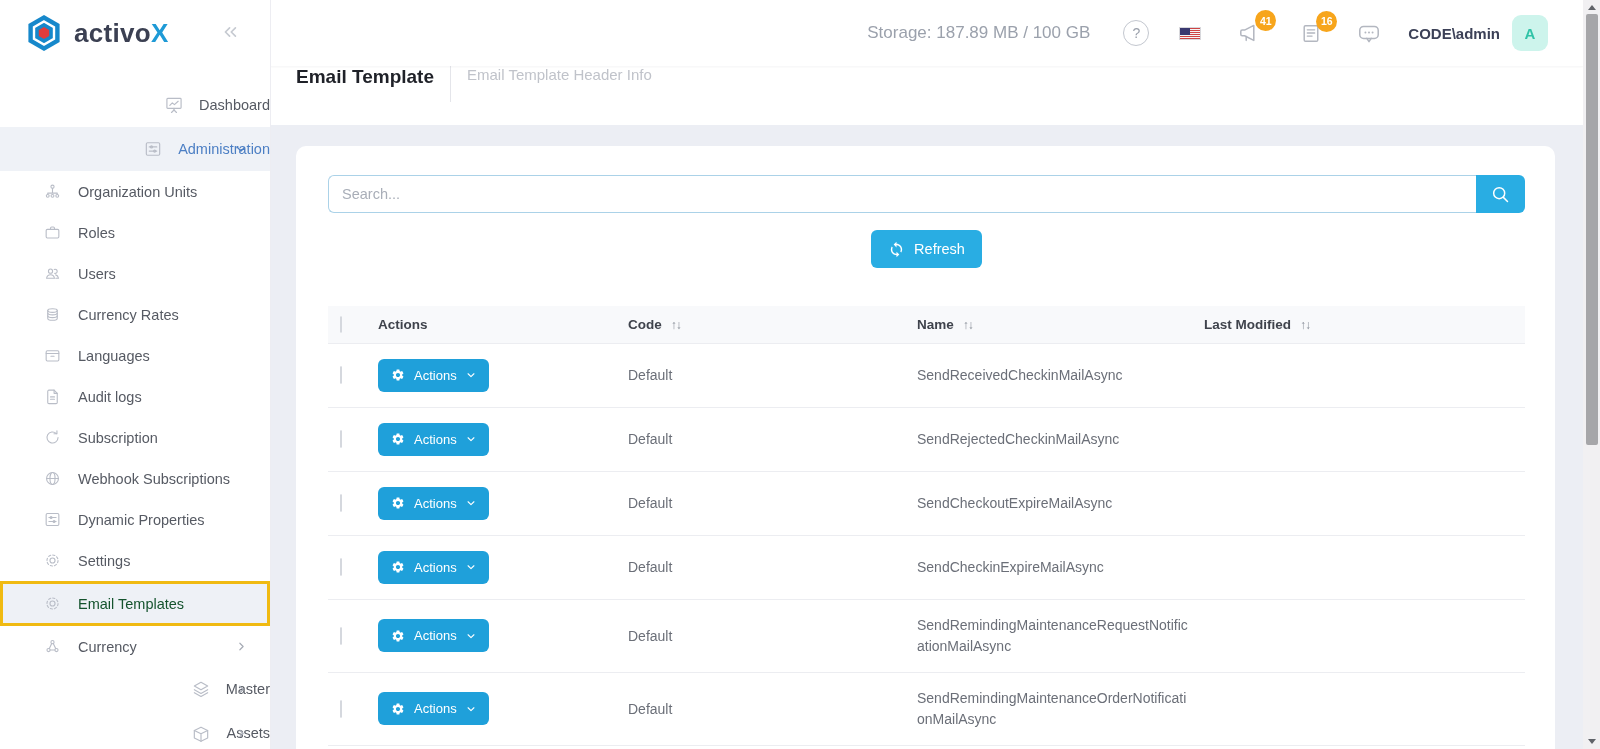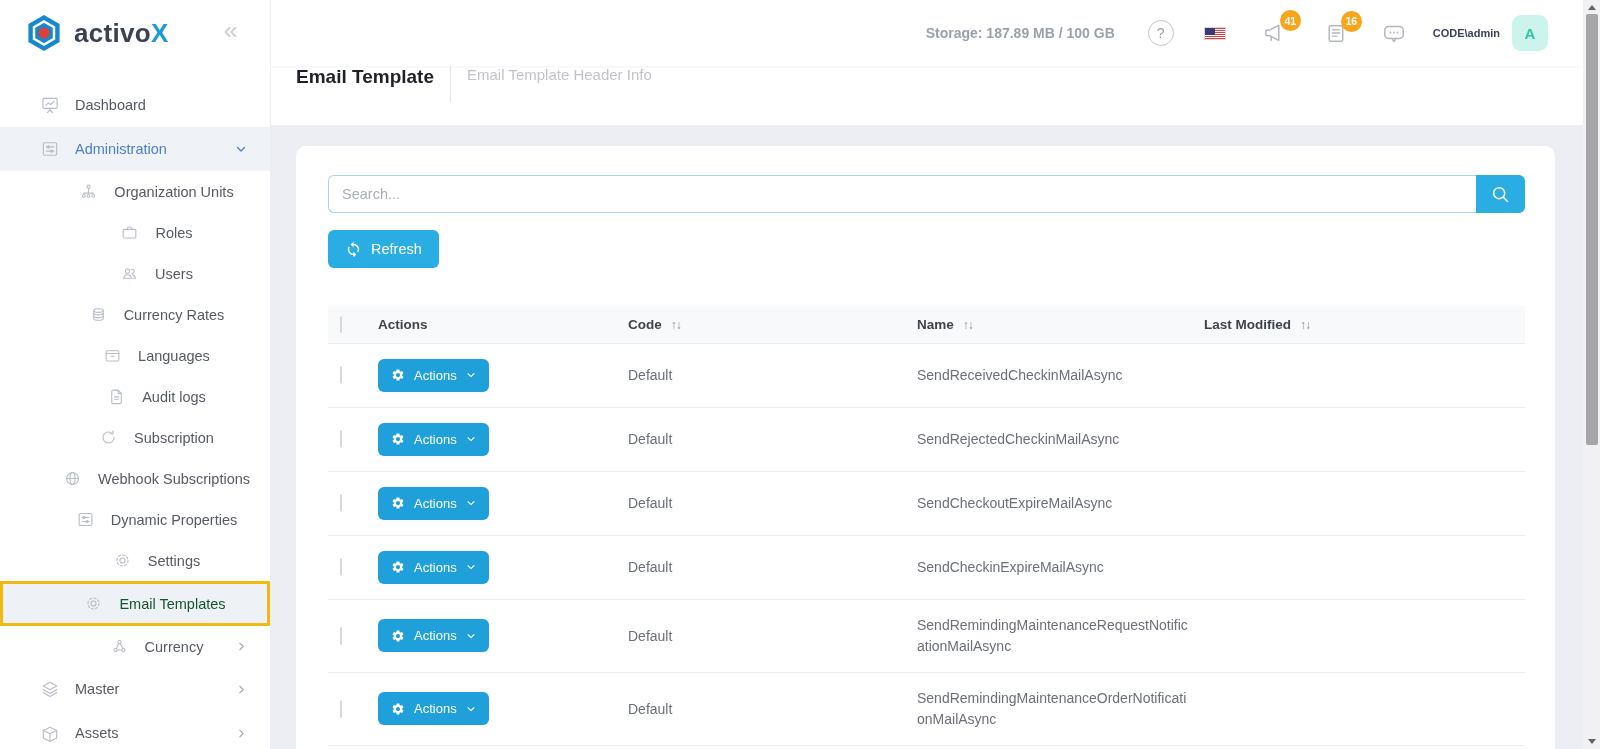--- a/index.html
+++ b/index.html
@@ -19,57 +19,57 @@
   .logo-row { height:66px; display:flex; align-items:center; padding-left:24px; position:relative; }
   .logo-text { font-size:26px; color:#3b4052; font-weight:600; margin-left:10px; letter-spacing:.3px; }
   .logo-text .x { color:#1e9ad6; font-weight:700; }
   .collapse-btn { position:absolute; right:30px; top:22px; color:#c6cad1; cursor:pointer; }
 
   .menu { padding-top:17px; }
   .menu-item {
     height:41px; display:flex; align-items:center; position:relative;
     font-size:14.5px; color:#565a63; cursor:pointer; background:#fff;
   }
-  .menu-item.level1 { height:44px; padding-left:40px; }
-  .menu-item.level2 { padding-left:43px;justify-content:center; }
+  .menu-item.level1 { height:44px; padding-left:22px;justify-content:flex-end; }
+  .menu-item.level2 { padding-left:43px; }
   .mi-icon { width:20px; height:20px; color:#b9bdc7; flex:none; }
   .mi-label { margin-left:15px; white-space:nowrap; }
   .chev { position:absolute; right:22px; color:#a6abb5; display:flex; }
   .menu-item.parent-open { background:#eff2f7; color:#4c7fc4; }
   .menu-item.parent-open .chev { color:#4c7fc4; }
   .menu-item.active {
     height:45px; background:#eef1f6; border:3px solid #f0ba12;
     color:#14532d; padding-left:40px;
   }
 
   
   .main { position:absolute; left:270px; top:0; right:17px; height:749px; }
   .topbar {
     height:66px; background:#fff; display:flex; align-items:center;
     justify-content:flex-end; padding-right:35px; position:relative; z-index:2;
     box-shadow:0 1px 2px rgba(40,40,60,.05);
   }
-  .storage { color:#9ba1ac; font-size:14px;font-weight:bold; }
+  .storage { color:#9ba1ac; font-size:17px; }
   .tb-item { position:relative; display:flex; align-items:center; color:#b3b7c0; cursor:pointer; }
   .ml33{margin-left:33px;} .ml30{margin-left:30px;} .ml36{margin-left:36px;}
   .ml32{margin-left:32px;} .ml26{margin-left:26px;} .ml12{margin-left:12px;}
   .help-circle {
     width:26px; height:26px; border:1.5px solid #c3c7cf; border-radius:50%;
     display:flex; align-items:center; justify-content:center;
     color:#9aa0ab; font-size:14px;
   }
   .flag { width:22px; height:13px; position:relative; border:1px solid #d8d8dc;
     background:repeating-linear-gradient(180deg,#cf4444 0 1px,#f5f5f5 1px 2px); }
   .flag .canton { position:absolute; left:0; top:0; width:10px; height:7px; background:#3a3970; }
   .badge {
     position:absolute; top:-10px; right:-13px; min-width:21px; height:21px; padding:0 4px;
     border-radius:50%; background:#f7a51b; color:#fff; font-size:10.5px; font-weight:bold;
     display:flex; align-items:center; justify-content:center;
   }
-  .user-name { color:#3c4157; font-weight:700; font-size:11px; cursor:pointer; }
+  .user-name { color:#3c4157; font-weight:700; font-size:15px; cursor:pointer; }
   .avatar {
     width:36px; height:36px; border-radius:9px; background:#cdf4ec; color:#2fc3a7;
     font-weight:700; font-size:15px; display:flex; align-items:center; justify-content:center;
     cursor:pointer;
   }
 
   .titlebar { height:59px; background:#fff; display:flex; padding-left:26px; }
   .page-title { font-size:19px; color:#1f2128; font-weight:600; }
   .title-divider { width:1px; height:36px; background:#e4e5ea; margin:0 16px; }
   .page-subtitle { font-size:15px; color:#c0c3ca; }
@@ -84,21 +84,21 @@
   .search-input {
     flex:1; border:1px solid #abd2e8; border-right:none; border-radius:6px 0 0 6px;
     padding:16px 13px; font-size:14.5px; color:#4a4e57; outline:none;
     font-family:"Liberation Sans", sans-serif;
   }
   .search-input::placeholder { color:#a9aeb8; }
   .search-btn {
     width:49px; background:#29ade3; border:none; border-radius:0 6px 6px 0;
     display:flex; align-items:center; justify-content:center; cursor:pointer;
   }
-  .refresh-row { display:flex; justify-content:flex-start; margin-top:17px; }
+  .refresh-row { display:flex; justify-content:center; margin-top:17px; }
   .refresh-btn {
     height:38px; background:#29ade3; color:#fff; border:none; border-radius:6px;
     padding:0 17px; font-size:14.5px; display:flex; align-items:center; gap:9px; cursor:pointer;
     font-family:"Liberation Sans", sans-serif;
   }
 
   table.grid { width:100%; border-collapse:collapse; margin-top:38px; table-layout:fixed; }
   .grid thead tr { background:#f8f9fb; height:37px; }
   .grid th { font-size:13.5px; color:#3f434c; font-weight:600; text-align:left; padding:0; }
   .sort { color:#878d97; font-size:12px; margin-left:9px; letter-spacing:-1px; font-weight:normal; }

